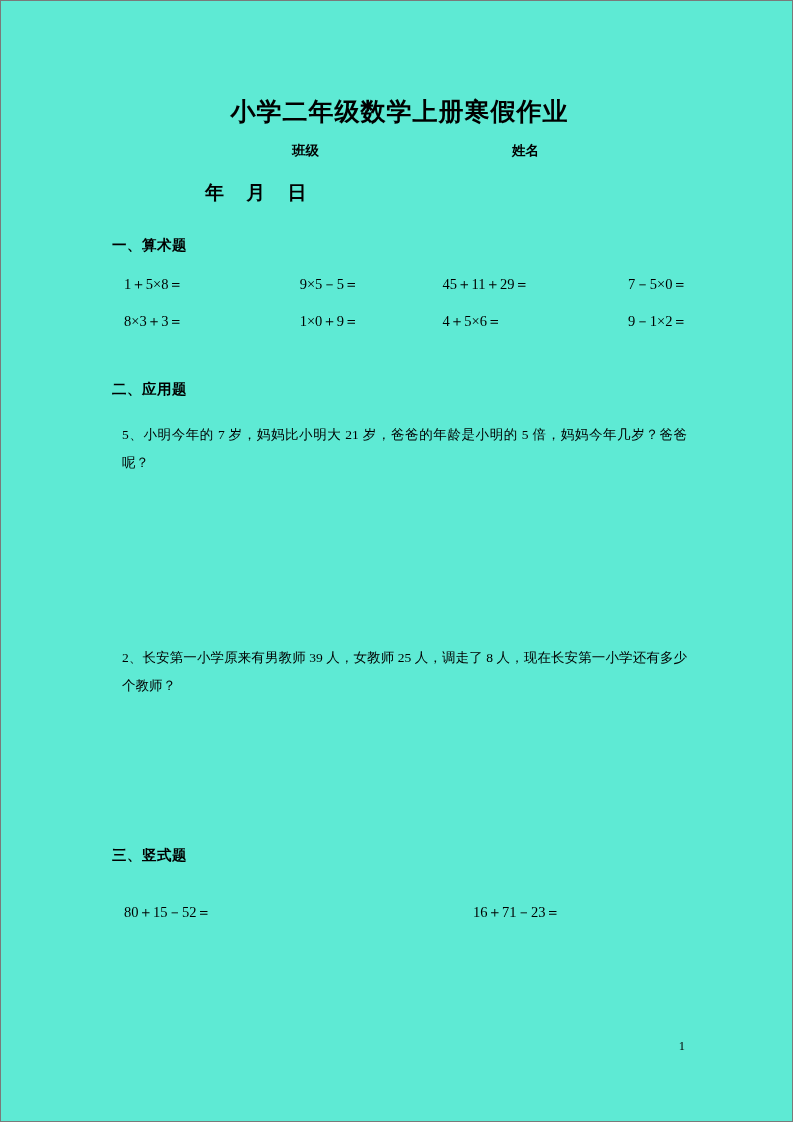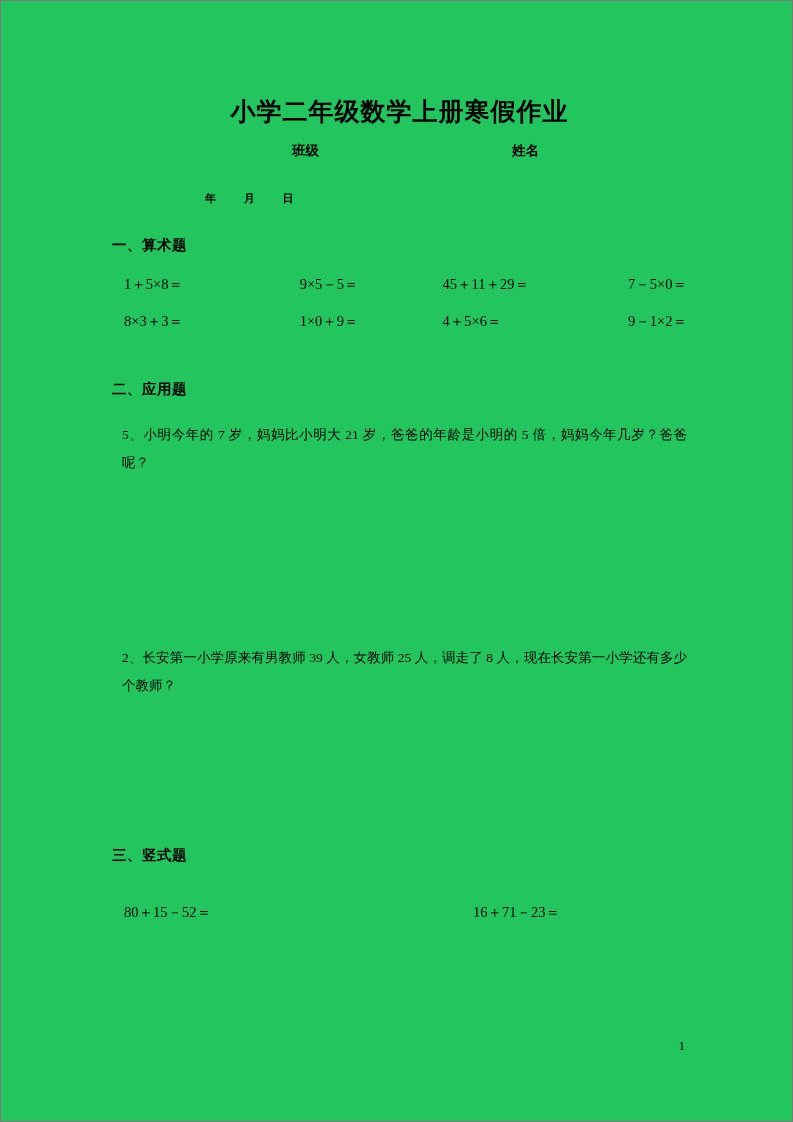--- a/index.html
+++ b/index.html
@@ -8,21 +8,21 @@
     background: #ffffff;
   }
   body {
     font-family: "Liberation Serif", "DejaVu Serif", serif;
     color: #000000;
   }
   .page {
     position: relative;
     width: 793px;
     height: 1122px;
-    background: #22c55e;
+    background: #5eead4;
     box-sizing: border-box;
     overflow: hidden;
   }
   .sheet {
     position: absolute;
     left: 0;
     top: 0;
     width: 793px;
     height: 1122px;
     border: 1px solid #7a7a7a;
@@ -55,24 +55,24 @@
     position: absolute;
     left: 180px;
     top: 0;
   }
   .info-name {
     position: absolute;
     left: 400px;
     top: 0;
   }
   .date-row {
-    margin-top: 23px;
-    font-family: Liberation Serif, serif;
+    margin-top: 12px;
+    font-family: Liberation Sans, sans-serif;
     font-weight: bold;
-    font-size: 11px;
+    font-size: 19px;
     padding-left: 93px;
     letter-spacing: 0px;
   }
   .date-row span {
     display: inline-block;
   }
   .date-row .g {
     width: 36px;
   }
   .section-heading {

